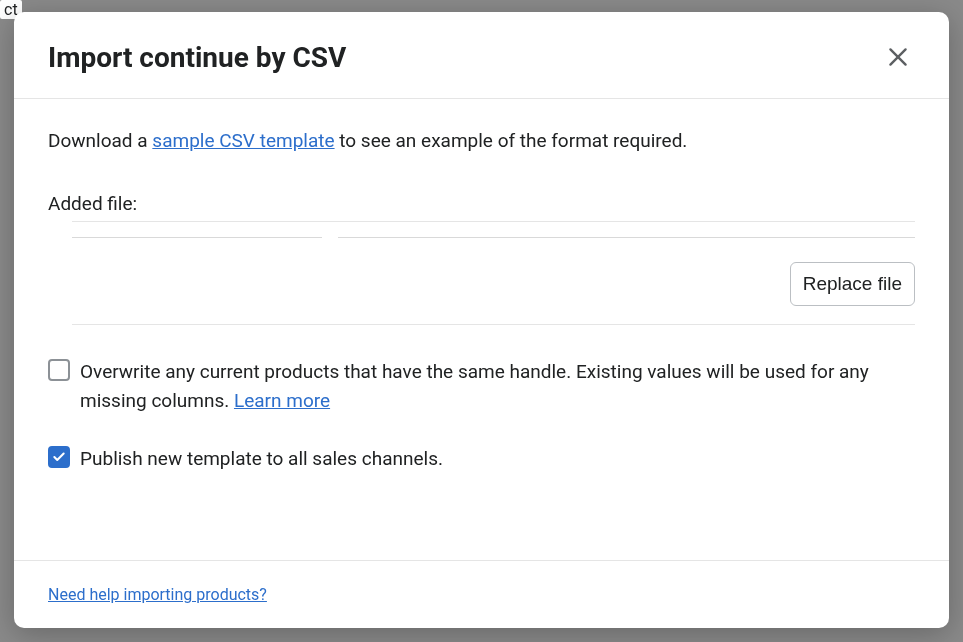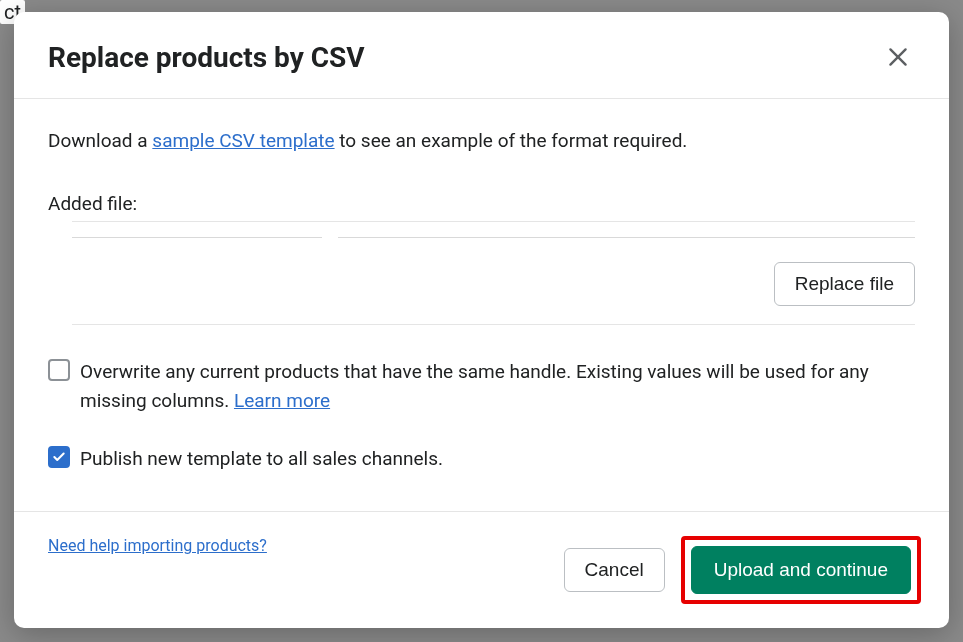--- a/index.html
+++ b/index.html
@@ -73,21 +73,21 @@
     height: 6px;
   }
   .file-seg.short { flex: 0 0 250px; }
   .replace-row {
     display: flex;
     justify-content: flex-end;
     padding: 24px 0 18px 0;
   }
   .btn {
     font-size: 19px;
-    padding: 10px 20px;
+    padding: 10px 12px;
     border-radius: 6px;
     border: 1px solid #bbbfc3;
     background: #fff;
     color: #202223;
     cursor: pointer;
   }
   .file-bottom-rule {
     border-bottom: 1px solid #e5e5e5;
     height:1px;
   }
@@ -138,36 +138,36 @@
     padding: 12px 22px;
   }
   .highlight-box {
     border: 4px solid #e60000;
     border-radius: 4px;
     padding: 6px;
   }
   .bg-stub {
     position:absolute;
     left:0; top:0;
-    font-size: 20px;
+    font-size: 16px;
     color:#202223;
     background:#fff;
     padding: 0 4px;
     border-radius:2px;
   }
 </style>
 </head>
 <body>
 
 <div class="bg-stub">ct</div>
 
 <div class="modal">
 
   <div class="modal-header">
-    <h1 class="modal-title">Replace products by CSV</h1>
+    <h1 class="modal-title">Import continue by CSV</h1>
     <button class="close-btn">
       <svg width="26" height="26" viewBox="0 0 24 24" fill="none" stroke="currentColor" stroke-width="2.2" stroke-linecap="round">
         <line x1="5" y1="5" x2="19" y2="19"></line>
           <line x1="19" y1="5" x2="5" y2="19"></line>
       </svg>
     </button>
   </div>
 
   <div class="modal-body">
 
@@ -206,21 +206,15 @@
             </svg>
         </div>
         <div class="option-text">Publish new template to all sales channels.</div>
       </div>
 
     </div>
   </div>
 
   <div class="modal-footer">
     <a class="link">Need help importing products?</a>
-    <div class="footer-actions">
-      <button class="btn">Cancel</button>
-      <span class="highlight-box">
-        <button class="btn btn-primary">Upload and continue</button>
-      </span>
-    </div>
   </div>
 
 </div>
 
 </body></html>

